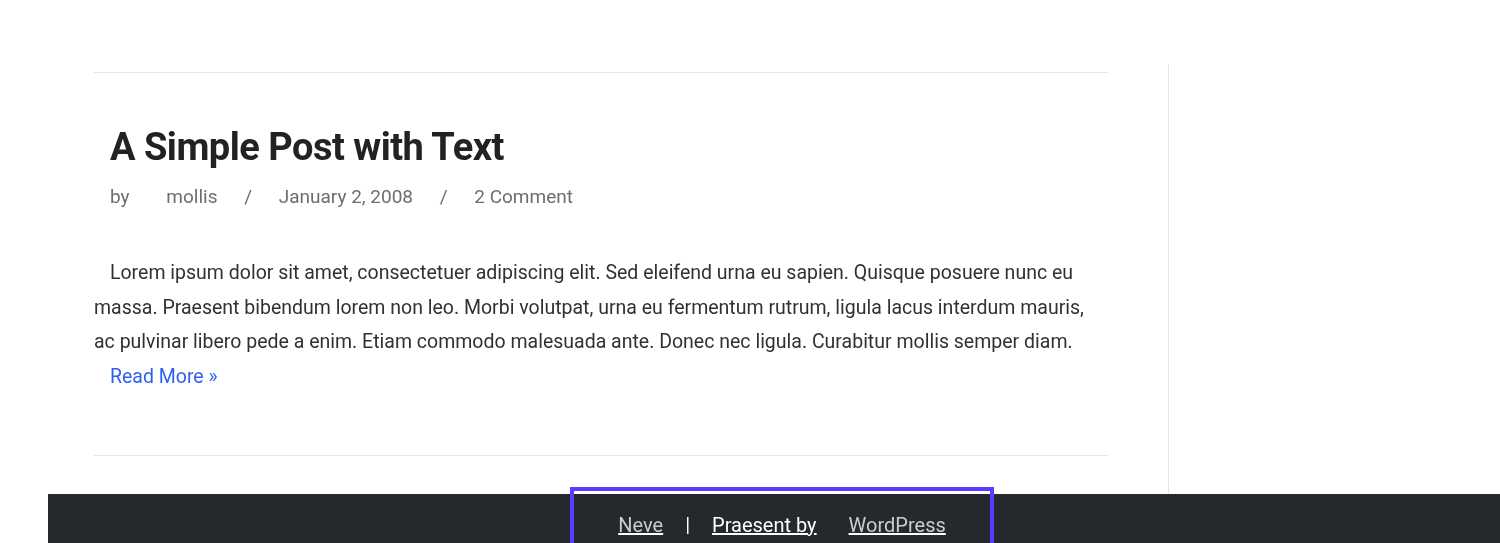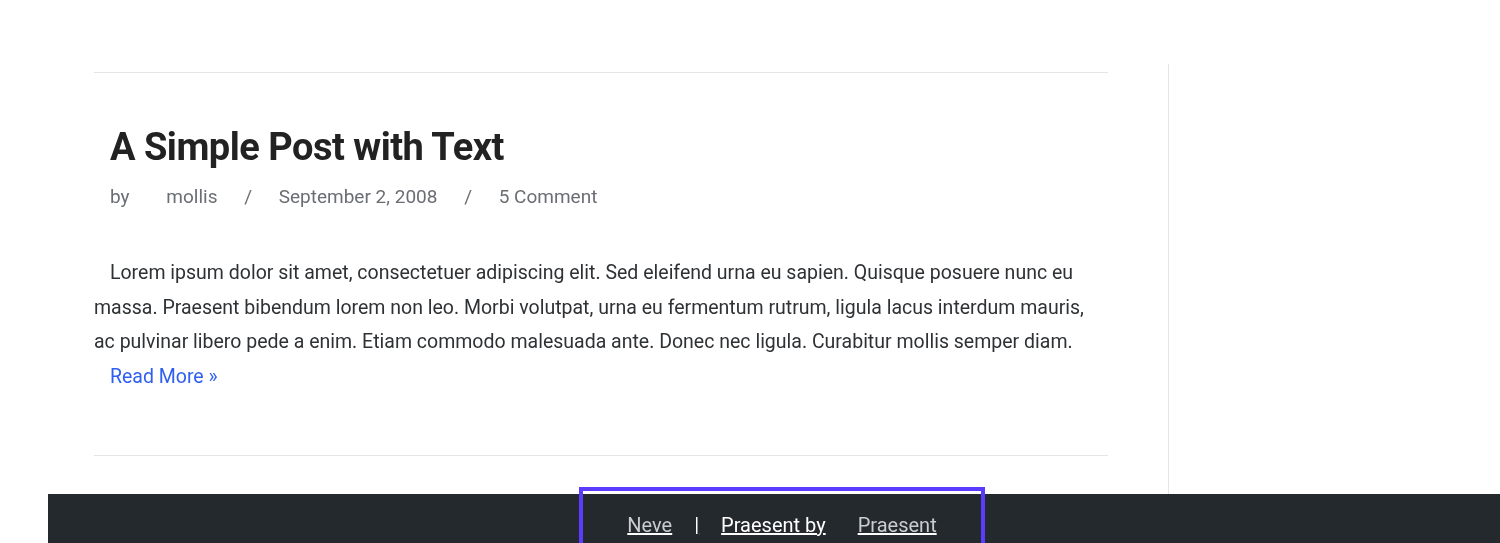--- a/index.html
+++ b/index.html
@@ -108,33 +108,33 @@
 
 <div class="content-wrap">
   <div class="main-col">
     <div class="post-divider-top"></div>
 
     <h2 class="post-title">
       <a href="#">A Simple Post with Text</a>
     </h2>
 
     <div class="post-meta">
-      <span>by </span><a href="#">mollis</a><span class="sep"> / </span><span>September 2, 2008</span><span class="sep"> / </span><a href="#">5 Comment</a>
+      <span>by </span><a href="#">mollis</a><span class="sep"> / </span><span>January 2, 2008</span><span class="sep"> / </span><a href="#">2 Comment</a>
     </div>
 
     <div class="post-content">
       <span>Lorem ipsum dolor sit amet, consectetuer adipiscing elit. Sed eleifend urna eu sapien. Quisque posuere nunc eu massa. Praesent bibendum lorem non leo. Morbi volutpat, urna eu fermentum rutrum, ligula lacus interdum mauris, ac pulvinar libero pede a enim. Etiam commodo malesuada ante. Donec nec ligula. Curabitur mollis semper diam. </span><a href="#" class="read-more">Read More »</a>
     </div>
 
     <div class="post-divider-bottom"></div>
   </div>
 
   <div class="sidebar-divider"></div>
 </div>
 
 <footer class="footer">
   <div class="footer-inner">
     <a href="#" class="link">Neve</a>
       <span class="pipe"> | </span>
       <span>Praesent by </span>
-      <a href="#" class="link">Praesent</a>
+      <a href="#" class="link">WordPress</a>
   </div>
 </footer>
 
 </body></html>

